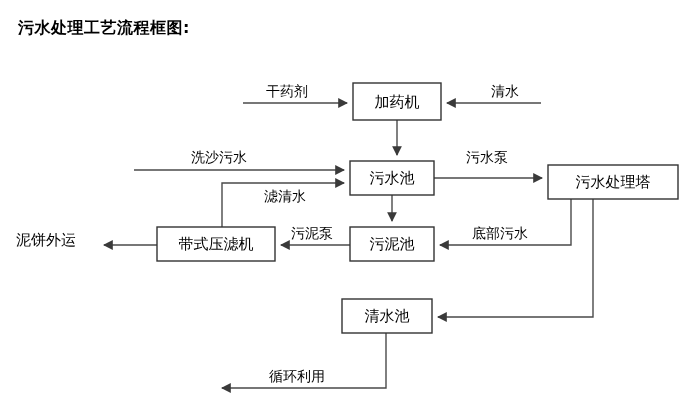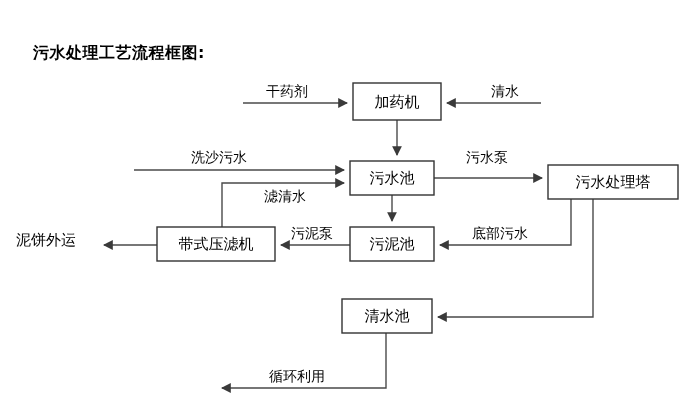--- a/index.html
+++ b/index.html
@@ -16,28 +16,27 @@
   }
   #diagram-root {
     position: absolute;
     left: 0;
     top: 0;
     width: 700px;
     height: 420px;
   }
   .page-title {
     position: absolute;
-    left: 33px;
+    left: 18px;
     top: 18px;
     font-size: 16px;
     font-weight: bold;
     color: #000000;
     letter-spacing: 0.5px;
     white-space: nowrap;
-    margin-top: 25px;
   }
   svg.flow {
     position: absolute;
     left: 0;
     top: 0;
     width: 700px;
     height: 420px;
   }
   .node-box {
     fill: #ffffff;

